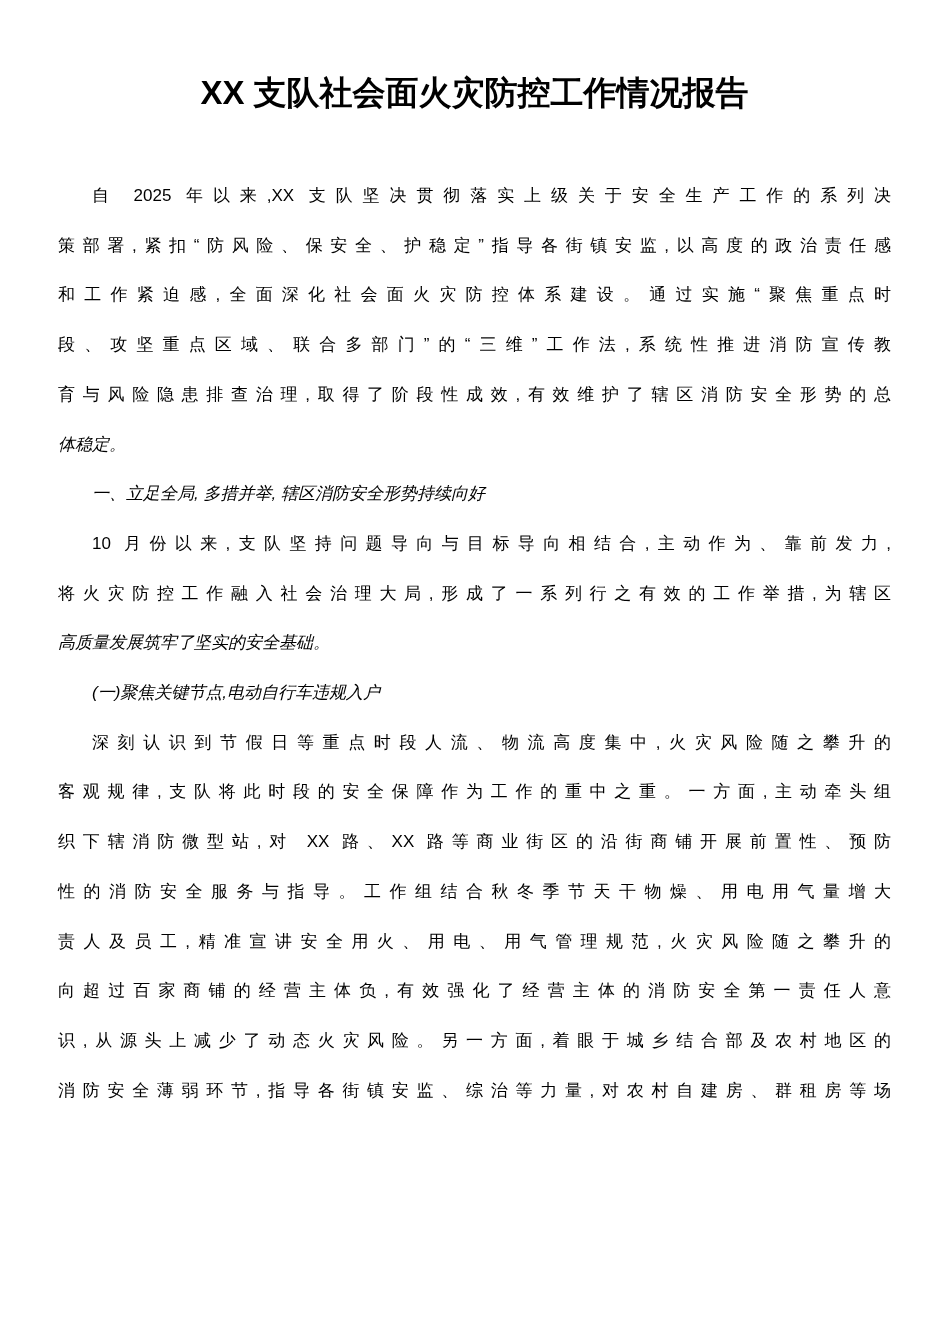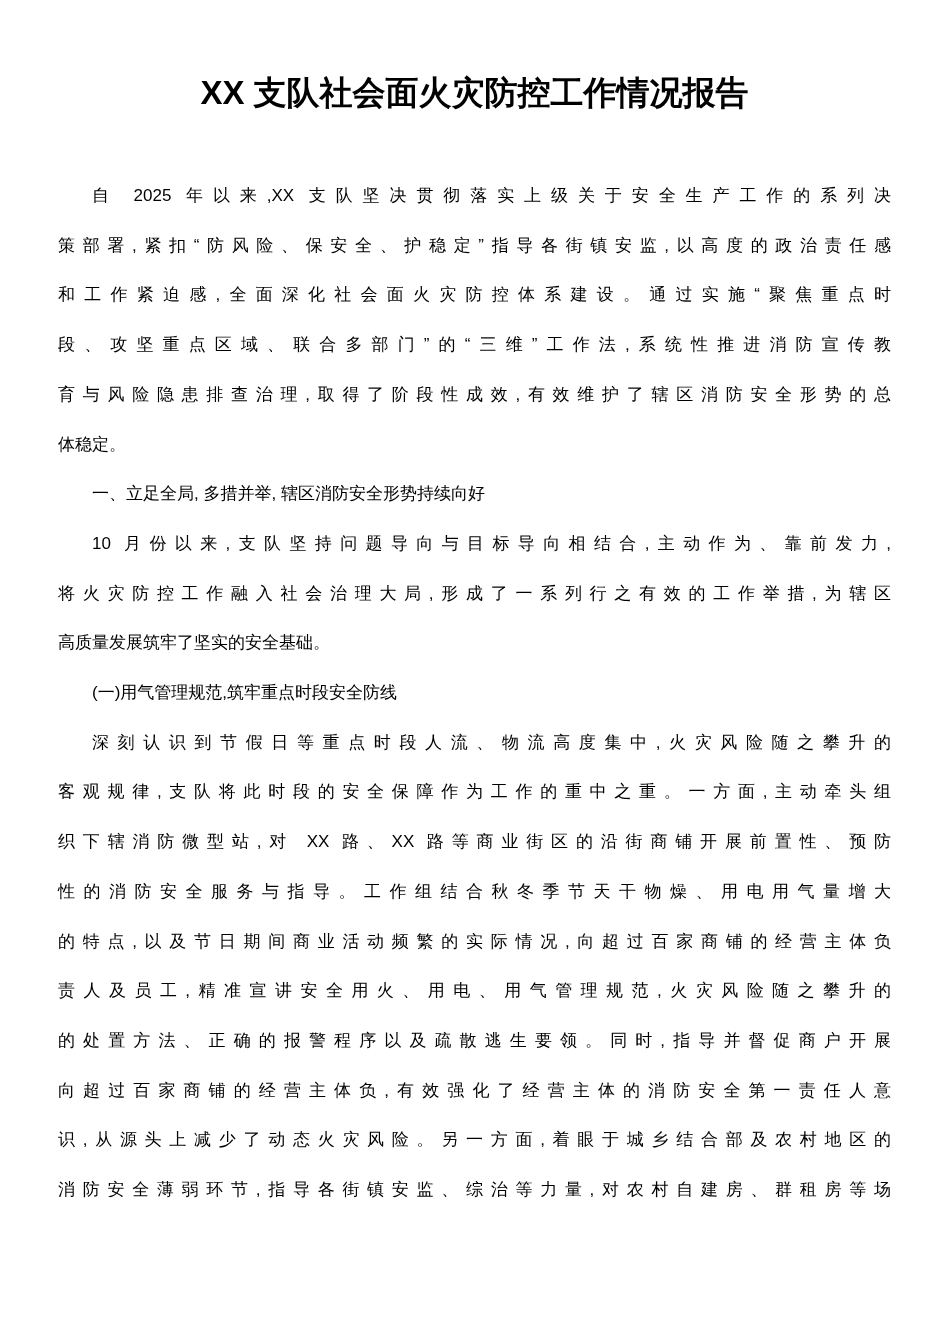--- a/index.html
+++ b/index.html
@@ -35,20 +35,21 @@
     padding: 0;
   }
   .line {
     line-height: 49.7px;
     text-align: justify;
     text-align-last: justify;
     text-justify: inter-character;
   }
   .line.final {
     text-align-last: left;
+    font-style: italic;
   }
   .line.indent {
     text-indent: 2em;
   }
 </style>
 </head>
 <body>
 
 <div class="page">
   <h1 class="title">XX 支队社会面火灾防控工作情况报告</h1>
@@ -63,28 +64,26 @@
       </div>
       <div class="block heading">
         <div class="line indent final">一、立足全局, 多措并举, 辖区消防安全形势持续向好</div>
       </div>
       <div class="block paragraph">
         <div class="line indent">10 月份以来,支队坚持问题导向与目标导向相结合,主动作为、靠前发力,</div>
         <div class="line">将火灾防控工作融入社会治理大局,形成了一系列行之有效的工作举措,为辖区</div>
         <div class="line final">高质量发展筑牢了坚实的安全基础。</div>
       </div>
       <div class="block heading">
-        <div class="line indent final">(一)用气管理规范,筑牢重点时段安全防线</div>
+        <div class="line indent final">(一)聚焦关键节点,电动自行车违规入户</div>
       </div>
       <div class="block paragraph">
         <div class="line indent">深刻认识到节假日等重点时段人流、物流高度集中,火灾风险随之攀升的</div>
         <div class="line">客观规律,支队将此时段的安全保障作为工作的重中之重。一方面,主动牵头组</div>
         <div class="line">织下辖消防微型站,对 XX 路、XX 路等商业街区的沿街商铺开展前置性、预防</div>
         <div class="line">性的消防安全服务与指导。工作组结合秋冬季节天干物燥、用电用气量增大</div>
-        <div class="line">的特点,以及节日期间商业活动频繁的实际情况,向超过百家商铺的经营主体负</div>
         <div class="line">责人及员工,精准宣讲安全用火、用电、用气管理规范,火灾风险随之攀升的</div>
-        <div class="line">的处置方法、正确的报警程序以及疏散逃生要领。同时,指导并督促商户开展</div>
         <div class="line">向超过百家商铺的经营主体负,有效强化了经营主体的消防安全第一责任人意</div>
         <div class="line">识,从源头上减少了动态火灾风险。另一方面,着眼于城乡结合部及农村地区的</div>
         <div class="line">消防安全薄弱环节,指导各街镇安监、综治等力量,对农村自建房、群租房等场</div>
       </div>
     </div>
 </div>
 
 </body></html>

